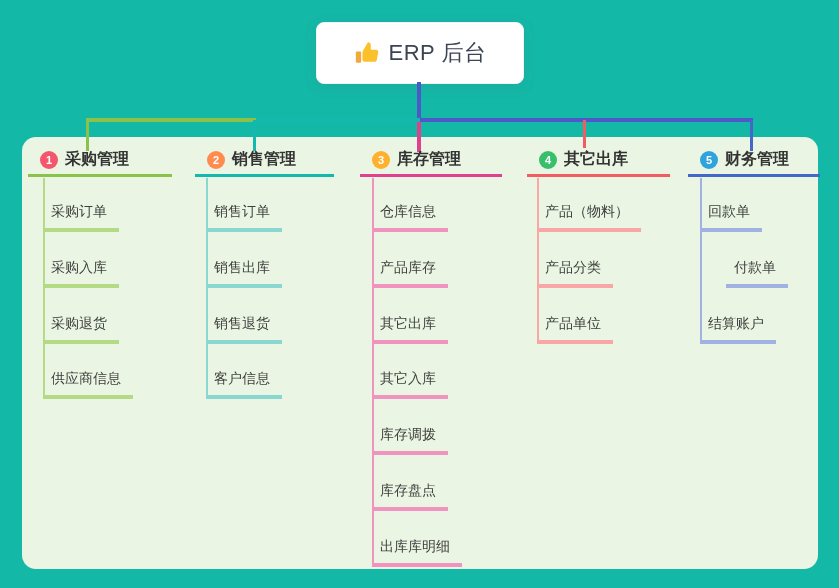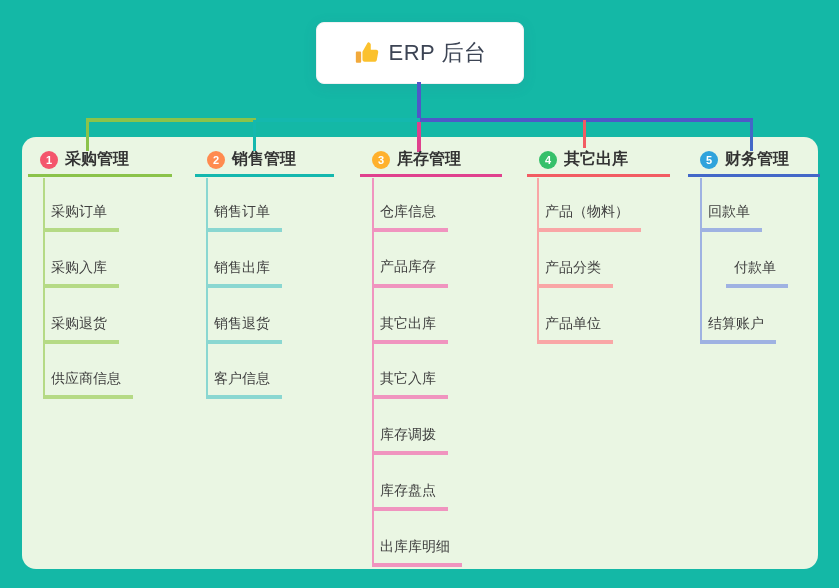--- a/index.html
+++ b/index.html
@@ -76,21 +76,21 @@
   <div class="child" style="left: 206px; top: 257px; border-bottom-color: rgb(138, 215, 209);">销售出库</div>
   <div class="child" style="left: 206px; top: 313px; border-bottom-color: rgb(138, 215, 209);">销售退货</div>
   <div class="child" style="left: 206px; top: 368px; border-bottom-color: rgb(138, 215, 209);">客户信息</div>
 
   <div class="branch-header" style="left: 360px; width: 130px; border-bottom-color: rgb(224, 65, 142);">
     <span class="badge" style="background: rgb(255, 177, 45);">3</span>
     <span class="branch-label">库存管理</span>
   </div>
   <div class="vline" style="left: 372px; top: 178px; width: 2px; height: 387px; background: rgb(240, 148, 191);"></div>
   <div class="child" style="left: 372px; top: 201px; border-bottom-color: rgb(240, 148, 191); text-align: right;">仓库信息</div>
-  <div class="child" style="left: 372px; top: 257px; border-bottom-color: rgb(240, 148, 191); font-family: Liberation Serif, serif;">产品库存</div>
+  <div class="child" style="left: 372px; top: 257px; border-bottom-color: rgb(240, 148, 191);">产品库存</div>
   <div class="child" style="left: 372px; top: 368px; border-bottom-color: rgb(240, 148, 191);">其它入库</div>
   <div class="child" style="left: 372px; top: 313px; border-bottom-color: rgb(240, 148, 191);">其它出库</div>
   <div class="child" style="left: 372px; top: 424px; border-bottom-color: rgb(240, 148, 191);">库存调拨</div>
   <div class="child" style="left: 372px; top: 536px; border-bottom-color: rgb(240, 148, 191);">出库库明细</div>
   <div class="child" style="left: 372px; top: 480px; border-bottom-color: rgb(240, 148, 191);">库存盘点</div>
 
   <div class="branch-header" style="left: 527px; width: 131px; border-bottom-color: rgb(242, 92, 99);">
     <span class="badge" style="background: rgb(54, 192, 106);">4</span>
     <span class="branch-label">其它出库</span>
   </div>

